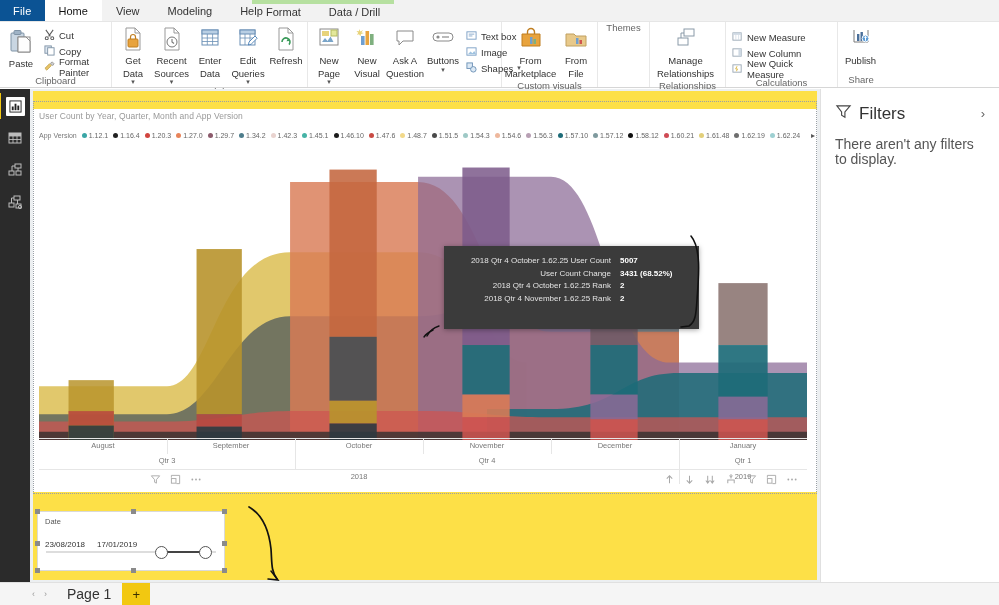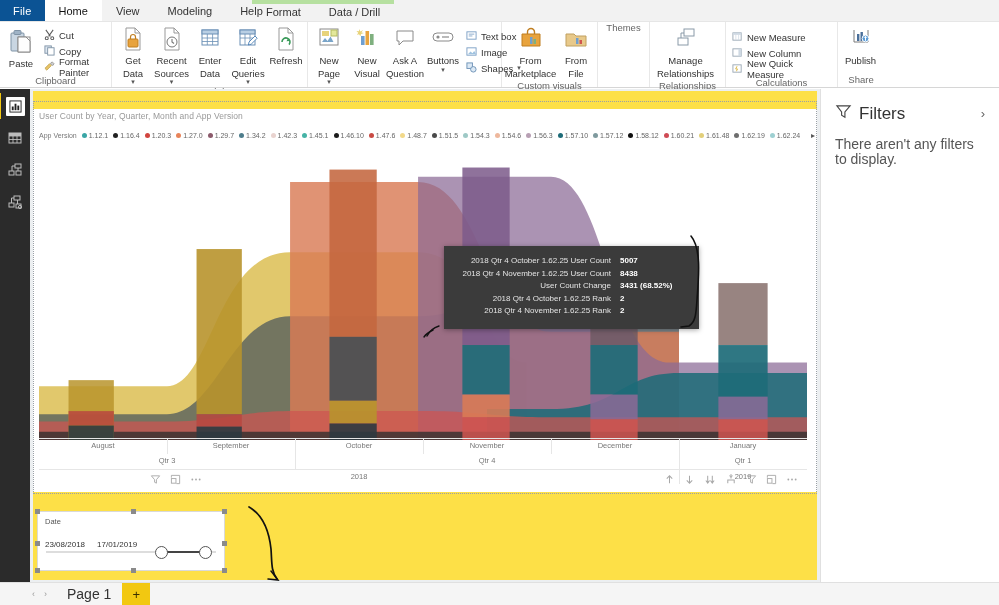--- a/index.html
+++ b/index.html
@@ -806,24 +806,20 @@
       </div>
     </div>
 
     <div class="tooltip" style="left:411px; top:155px;">
       <div id="tooltip-rows">
           <div class="tt-row">
             <span class="tt-label">2018 Qtr 4 October 1.62.25 User Count</span>
             <span class="tt-value">5007</span>
           </div>
           <div class="tt-row">
-            <span class="tt-label">2018 Qtr 4 November 1.62.25 User Count</span>
-            <span class="tt-value">8438</span>
-          </div>
-          <div class="tt-row">
             <span class="tt-label">User Count Change</span>
             <span class="tt-value">3431 (68.52%)</span>
           </div>
           <div class="tt-row">
             <span class="tt-label">2018 Qtr 4 October 1.62.25 Rank</span>
             <span class="tt-value">2</span>
           </div>
           <div class="tt-row">
             <span class="tt-label">2018 Qtr 4 November 1.62.25 Rank</span>
             <span class="tt-value">2</span>

